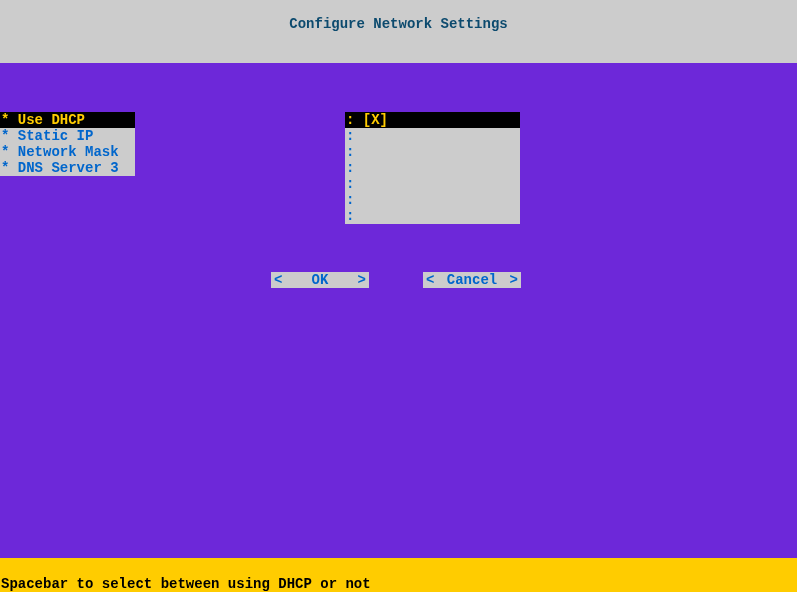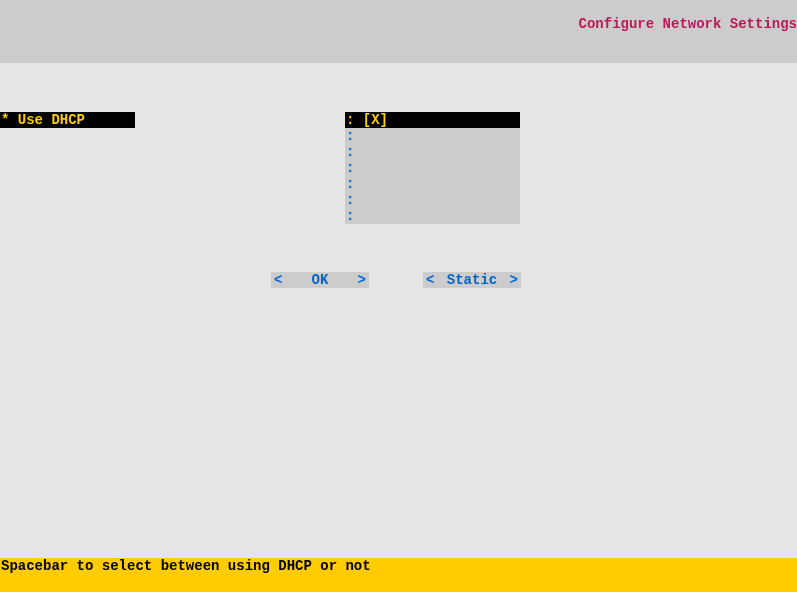--- a/index.html
+++ b/index.html
@@ -13,29 +13,29 @@
       font-family: "Courier New", monospace;
       font-size: 14px;
       font-weight: bold;
       background: #cccccc;
       overflow: hidden;
     }
     .header {
       width: 100%;
       height: 63px;
       background: #cccccc;
-      text-align: right;
+      text-align: center;
       padding-top: 16px;
-      color: #be185d;
+      color: #0c4a6e;
       font-weight: bold;
     }
     .main-area {
       width: 100%;
       height: 495px;
-      background: #e5e5e5;
+      background: #6d28d9;
       position: relative;
     }
     .left-panel {
       position: absolute;
       left: 0;
       top: 49px;
       width: 135px;
       background: #cccccc;
     }
     .menu-item {
@@ -99,53 +99,56 @@
     .btn .arrow-right {
       position: absolute;
       right: 3px;
     }
     .footer {
       width: 100%;
       height: 34px;
       background: #ffcc00;
       color: #000000;
       padding-left: 1px;
-      padding-top: 0;
+      padding-top: 18px;
       font-weight: bold;
     }
   </style>
 </head>
 <body>
 
 <div class="header">Configure Network Settings</div>
 
 <div class="main-area">
 
   <div class="left-panel">
     <div class="menu-item selected">* Use DHCP</div>
+    <div class="menu-item">* Static IP</div>
+    <div class="menu-item">* Network Mask</div>
+    <div class="menu-item">* DNS Server 3</div>
   </div>
 
   <div class="right-panel">
     <div class="value-item selected">: [X]</div>
     <div class="value-item">:</div>
     <div class="value-item">:</div>
     <div class="value-item">:</div>
     <div class="value-item">:</div>
     <div class="value-item">:</div>
     <div class="value-item">:</div>
   </div>
 
   <div class="button-row">
     <div class="btn btn-ok">
       <span class="arrow-left">&lt;</span>
       <span>OK</span>
       <span class="arrow-right">&gt;</span>
     </div>
     <div class="btn btn-cancel">
       <span class="arrow-left">&lt;</span>
-      <span>Static</span>
+      <span>Cancel</span>
       <span class="arrow-right">&gt;</span>
     </div>
   </div>
 
 </div>
 
 <div class="footer">Spacebar to select between using DHCP or not</div>
 
 </body></html>

